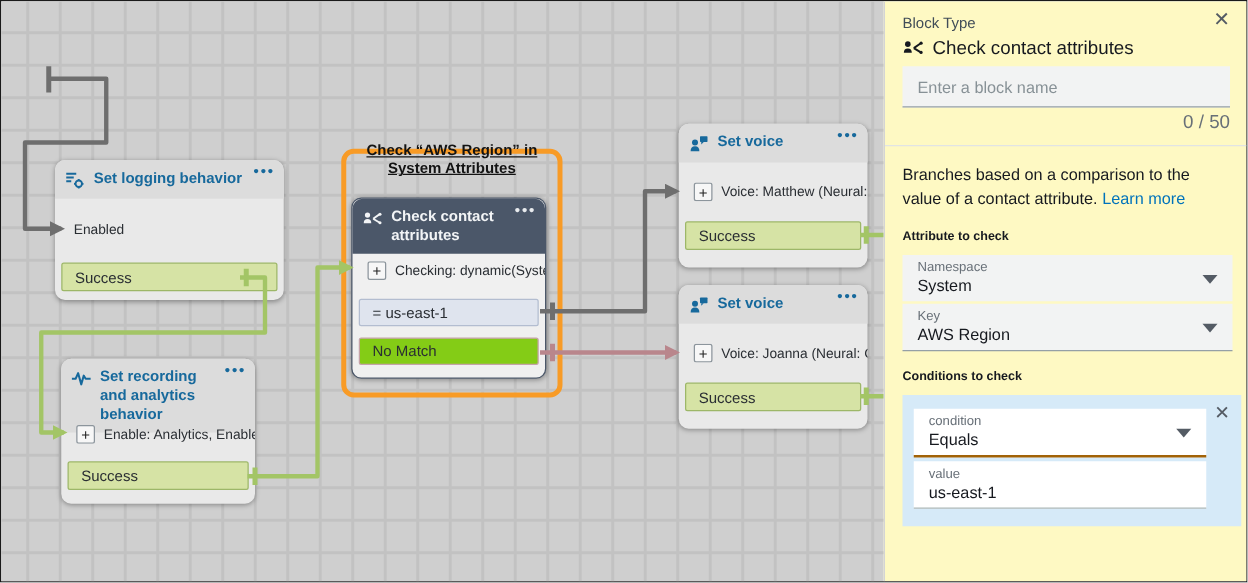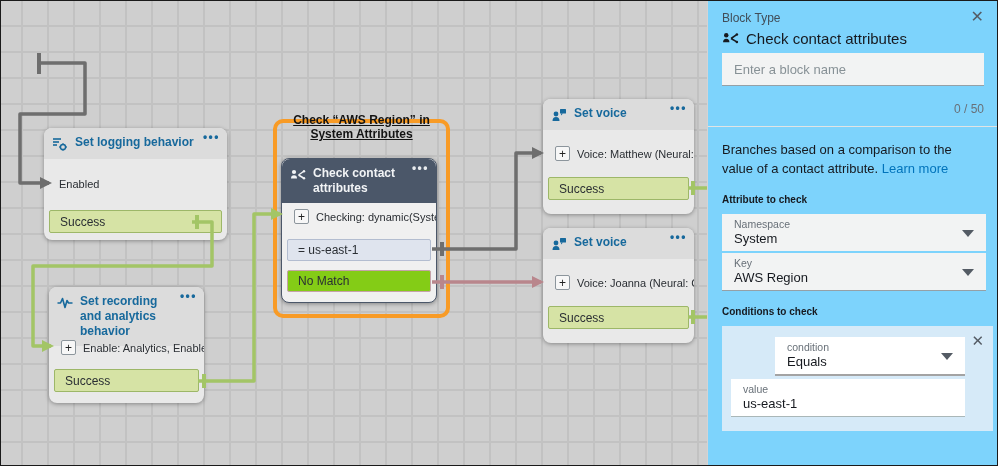--- a/index.html
+++ b/index.html
@@ -98,42 +98,42 @@
     text-align: center; font-size: 12px; font-weight: bold; color: #131313;
     line-height: 1.2; z-index: 2; text-decoration: underline;
   }
   .check-block .block-header { background: #4b5769; color: #f2f4f6; }
   .check-block .menu-dots { color: #e8ebee; }
   .check-block { background: #f0f0f0; border: 1px solid #4b5769; }
 
   
   .panel {
     width: 291px; height: 464px;
-    background: #7dd3fc;
+    background: #fef9c3;
     border-left: 1px solid #d4d4d4;
     padding: 10px 16px 12px 14px;
     font-size: 13px; color: #16191f;
     position: relative; flex: none;
   }
   .panel-type-label { font-size: 12px; color: #414d58; }
   .panel-close {
     position: absolute; top: 8px; right: 14px;
     font-size: 16px; color: #545b64; cursor: pointer; line-height: 1;
   }
   .panel-title-row { display: flex; align-items: center; gap: 7px; margin-top: 5px; }
   .panel-title { font-size: 15px; color: #16191f; }
   .field-label-sm { font-size: 12px; color: #414d58; margin-top: 17px; }
   .name-input {
     margin-top: 6px; width: 262px; height: 33px;
     background: #f2f3f3; border: none; border-bottom: 1px solid #95a0a6;
     padding: 0 12px; font-size: 13px; color: #16191f;
     font-family: "Liberation Sans", sans-serif;
   }
   .name-input::placeholder { color: #879196; opacity: 1; }
-  .char-counter { text-align: right; font-size: 12px; color: #687078; margin-top: 16px; width: 262px; }
+  .char-counter { text-align: right; font-size: 15px; color: #687078; margin-top: 3px; width: 262px; }
   .divider { margin: 10px -16px 0 -14px; border-top: 1px solid #e1e4e4; }
   .description { margin-top: 14px; line-height: 1.45; font-size: 13px; }
   .link { color: #0073bb; text-decoration: none; cursor: pointer; }
   .section-heading { font-weight: bold; font-size: 10px; margin-top: 15px; }
   .select-group { margin-top: 9px; width: 264px; border-bottom: 1px solid #95a0a6; }
   .select-field {
     background: #f2f3f3; padding: 4px 12px 5px 12px;
     position: relative; margin-bottom: 2px; cursor: pointer;
   }
   .select-field:last-child { margin-bottom: 0; }
@@ -148,21 +148,21 @@
   .condition-card {
     margin-top: 9px; width: 271px;
     background: #d6eaf8; padding: 11px 28px 14px 9px;
     position: relative;
   }
   .card-close {
     position: absolute; top: 7px; right: 9px;
     font-size: 15px; color: #545b64; cursor: pointer; line-height: 1;
   }
   .cond-field { background: #fff; padding: 4px 12px 5px 12px; position: relative; cursor: pointer; }
-  .cond-field.cond-select { border-bottom: 2px solid #a3a3a3; margin-bottom: 3px; margin-left: 44px; }
+  .cond-field.cond-select { border-bottom: 2px solid #a16207; margin-bottom: 3px; }
   .cond-field.cond-value { border-bottom: 1px solid #aab7b8; }
 </style>
 </head>
 <body>
 
 <div class="app">
 
   <div class="canvas">
 
     <div class="check-group"></div>

